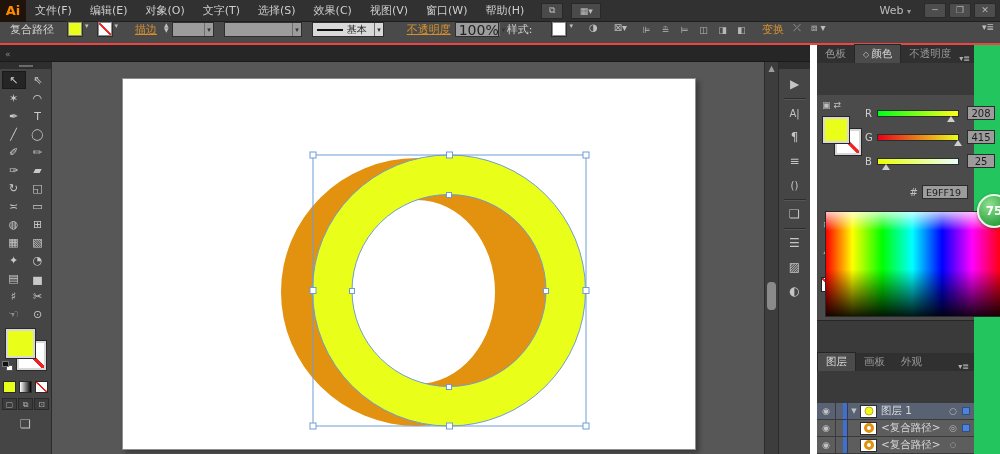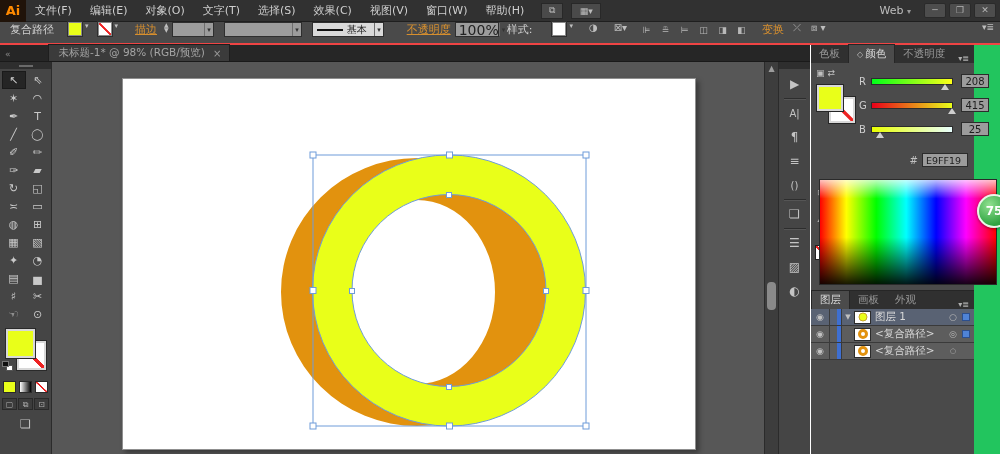--- a/index.html
+++ b/index.html
@@ -71,21 +71,21 @@
   
   .vscroll { width:14px; background:#3d3d3d; border-left:1px solid #2b2b2b; position:relative; }
   .vs-up { position:absolute; top:2px; left:0; width:100%; text-align:center; color:#9d9d9d; font-size:8px; }
   .vs-thumb { position:absolute; left:2px; top:220px; width:9px; height:28px; background:#8a8a8a; border-radius:4px; }
   .dock { width:32px; background:#454545; border-left:1px solid #2b2b2b; display:flex; flex-direction:column; align-items:center; }
   .dock-head { width:100%; height:7px; background:#2e2e2e; margin-bottom:3px; }
   .dock-btn { width:26px; height:24px; display:flex; align-items:center; justify-content:center; color:#c4c4c4; font-size:12px; }
   .dock-div { width:22px; height:1px; background:#2d2d2d; margin:2px 0; box-shadow:0 1px 0 #555; }
 
   
-  .rightpanels { width:164px; background:#3a3a3a; display:flex; flex-direction:column; border-left:1px solid #ffffff; }
+  .rightpanels { width:164px; background:#3a3a3a; display:flex; flex-direction:column; border-left:7px solid #ffffff;gap:32px; }
   .ptabs { height:18px; background:#303030; display:flex; align-items:flex-end; font-size:10.5px; color:#9a9a9a; }
   .ptab { padding:2px 8px 2px; white-space:nowrap; }
   .ptab.active { background:#4b4b4b; color:#d6d6d6; border:1px solid #262626; border-bottom:none; }
   .ptab .dia { font-size:8px; margin-right:2px; color:#b9b9b9; }
   .ptabs .pm { margin-left:auto; margin-right:5px; color:#b0b0b0; font-size:8px; }
 
   .colorbody { position:relative; height:228px; background:#4b4b4b; border-bottom:1px solid #262626; }
   .c-mini-icons { position:absolute; left:5px; top:5px; color:#c0c0c0; font-size:9px; letter-spacing:3px; }
   .c-fill { position:absolute; left:6px; top:22px; width:26px; height:26px; border:2px solid #d8d8d8; outline:1px solid #262626; z-index:2; }
   .c-stroke { position:absolute; left:18px; top:34px; width:26px; height:26px; border:2px solid #d8d8d8; outline:1px solid #262626; background:linear-gradient(to top right,#fff 43%,#e22 46%,#e22 54%,#fff 57%); }
@@ -204,24 +204,20 @@
     <span class="cb-icon">⤫</span>
     <span class="cb-icon">⧈ ▾</span>
     <span class="panel-menu">▾≣</span>
   </div>
 
   <div class="lower">
     <div class="left-zone">
 
       <div class="tabbar">
         <span class="tab-chevrons">«</span>
-        <div class="doc-tab">
-          <span>未标题-1* @ 98% (RGB/预览)</span>
-          <span class="close">×</span>
-        </div>
       </div>
 
       <div class="main">
 
         <div class="toolpanel">
           <div class="tp-head">
               <span></span>
             </div>
           <div class="tools" id="tools-grid">
               <div class="tool active">↖</div>

